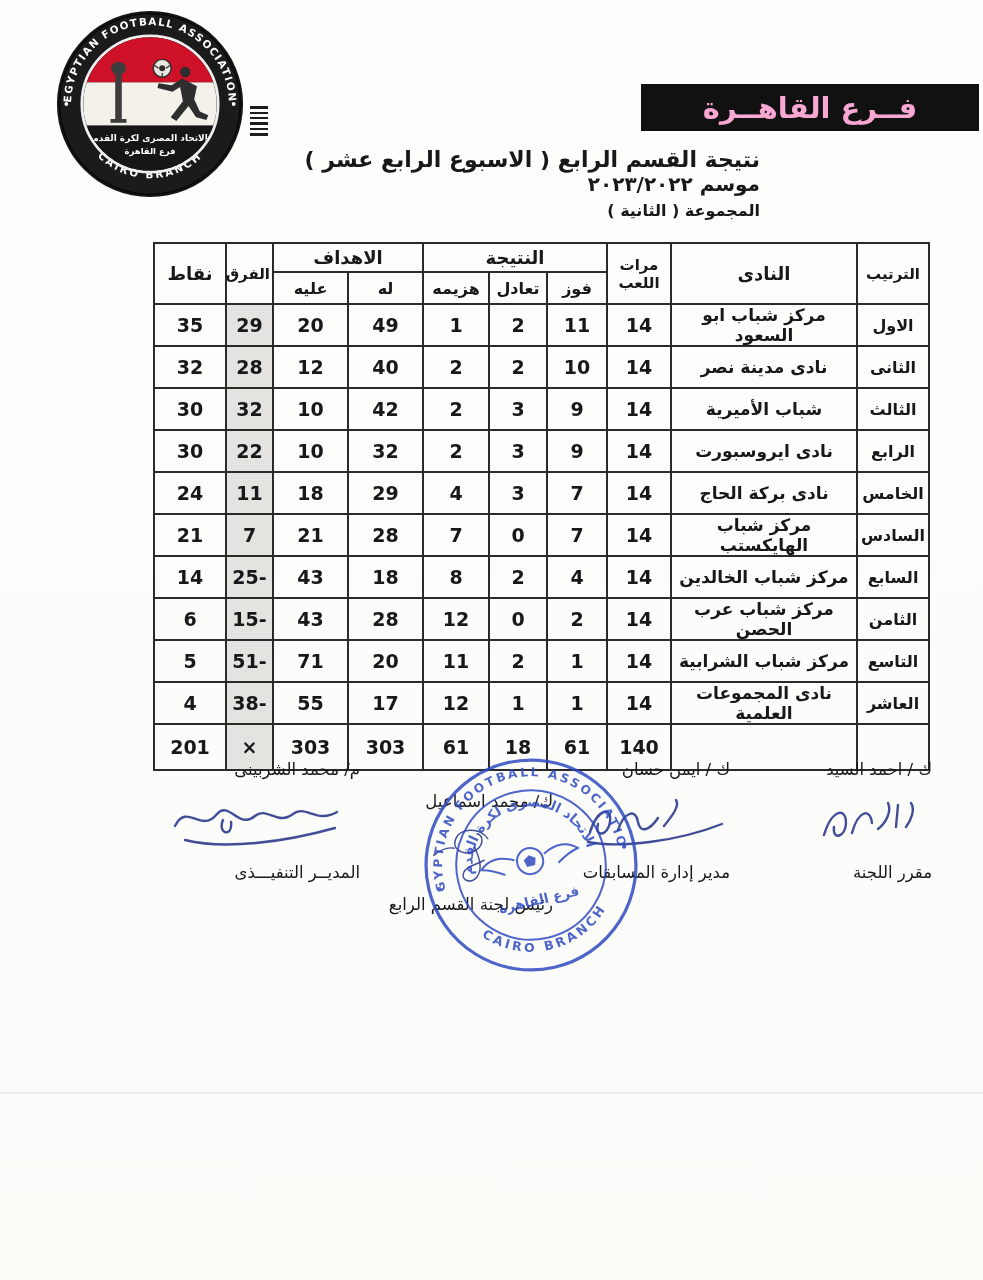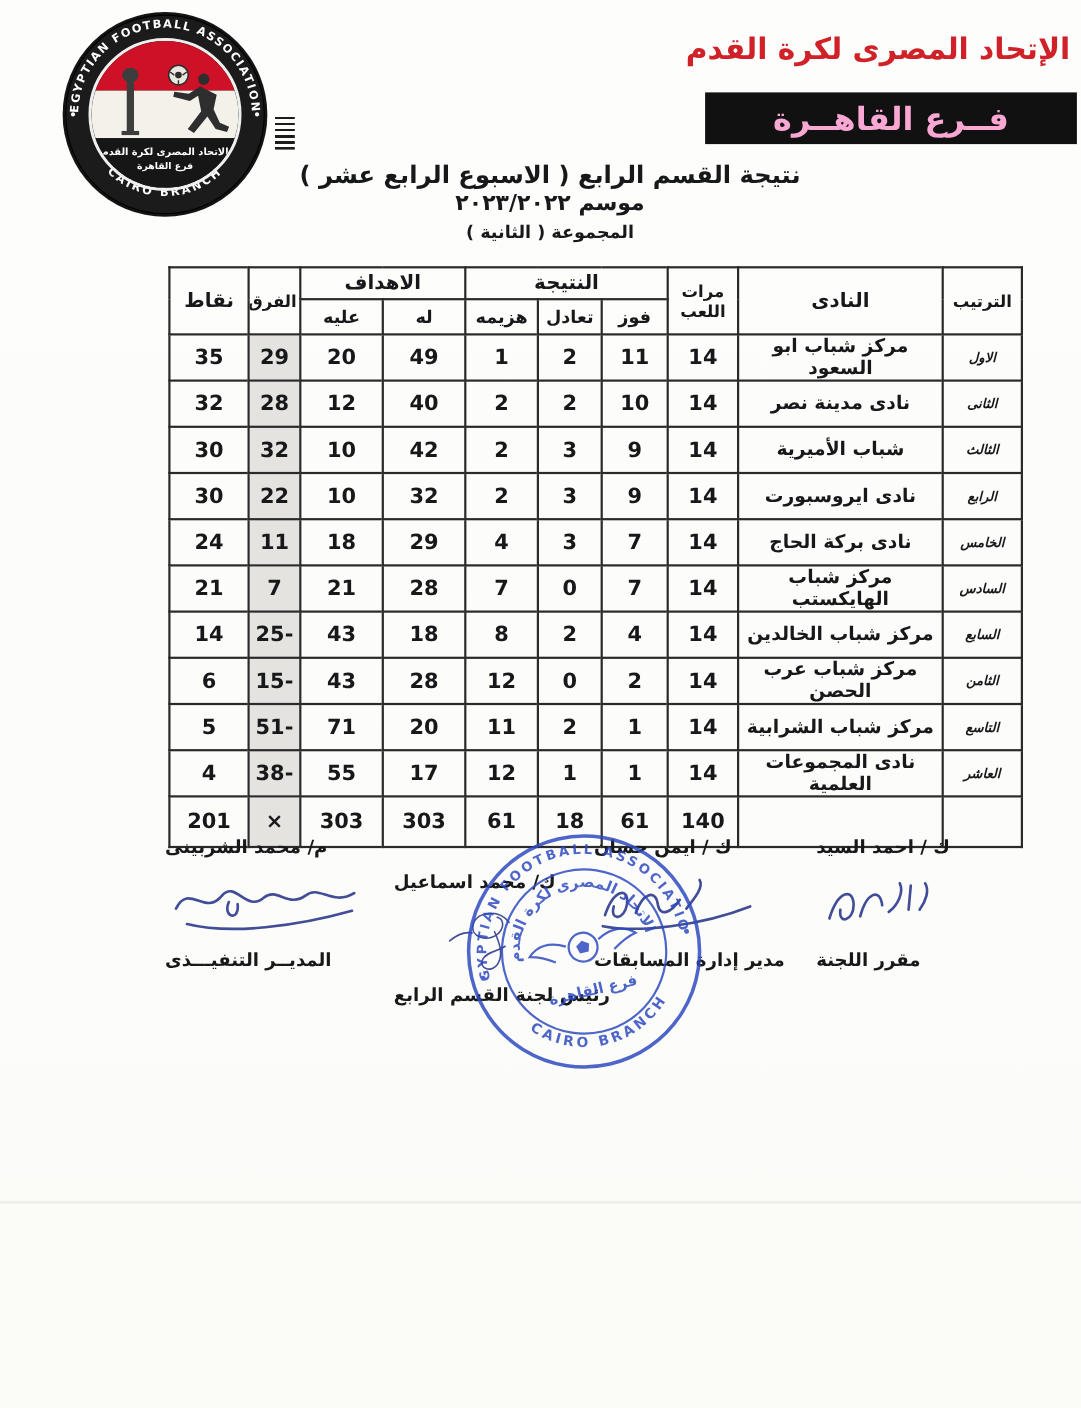--- a/index.html
+++ b/index.html
@@ -21,49 +21,49 @@
     background:var(--box-black,#111); color:#f9a8d4;
     display:flex; align-items:center; justify-content:center;
     font-size:29px; font-weight:bold; letter-spacing:1px;
   }
   .logo { position:absolute; top:10px; left:56px; width:188px; height:188px; }
   .barcode {
     position:absolute; top:106px; left:250px; width:18px; height:30px;
     background:repeating-linear-gradient(to bottom,#1c1c1c 0 2.5px,transparent 2.5px 5.5px);
   }
   
-  .doc-title { position:absolute; top:147px; left:240px; width:520px; text-align:center; font-weight:bold; }
+  .doc-title { position:absolute; top:147px; left:240px; width:520px; text-align:right; font-weight:bold; }
   .doc-title .t1 { font-size:22px; }
   .doc-title .t2 { font-size:20px; margin-top:0; }
   .doc-title .t3 { font-size:16px; margin-top:5px; }
   
   table.league {
     position:absolute; top:242px; left:153px; width:777px;
     border-collapse:collapse; table-layout:fixed; direction:rtl;
   }
   table.league th, table.league td {
     border:2px solid var(--table-line,#2a2a2a);
     text-align:center; vertical-align:middle;
     font-weight:bold; padding:0 2px; overflow:hidden;
   }
   table.league thead tr:first-child th { height:27px; font-size:18px; }
   table.league thead tr:last-child th  { height:30px; font-size:16px; }
   th.small { font-size:15px !important; }
   .two-line span { display:block; font-size:15px; line-height:1.2; }
   table.league tbody td { height:40px; }
   td.c-num  { font-size:19px; }
   td.c-club { font-size:17px; }
-  td.c-rank { font-size:12px;font-style:italic; }
+  td.c-rank { font-size:16px; }
   .c-diff   { background:var(--diff-shade,#e4e3e0); }
   table.league tfoot td { height:44px; }
   
   .sig {
     position:absolute; top:760px; height:122px; z-index:2;
-    display:flex; flex-direction:column; justify-content:space-between; align-items:flex-end;
-    text-align:center; font-weight:bold;
+    display:flex; flex-direction:column; justify-content:space-between; align-items:flex-start;
+    text-align:center; font-weight:normal;
   }
   .sig-name, .sig-role { font-size:16.5px; white-space:nowrap; }
   .sig-ink { overflow:visible; flex:0 0 auto; }
   .sig-ink path {
     fill:none; stroke:var(--pen-blue,#2e3a8c); stroke-width:2.4;
     stroke-linecap:round; stroke-linejoin:round; opacity:.9;
   }
   #sig1 { left:742px; width:190px; }
   #sig2 { left:540px; width:190px; }
   #sig3 { left:358px; width:195px;margin-top:32px; }
@@ -75,21 +75,20 @@
     transform:rotate(-13deg); z-index:5; pointer-events:none;
   }
   .fold { position:absolute; top:1092px; left:0; width:100%; height:2px; background:rgba(70,70,70,.08); }
   svg text { font-family:"DejaVu Sans", sans-serif; }
 </style>
 </head>
 <body>
 
 <div class="page">
 
-  <div class="fed-title">الإتحاد المصرى لكرة القدم</div>
 
   <div class="branch-box">
     <span>فــرع القاهــرة</span>
   </div>
 
   <svg class="logo" viewBox="0 0 200 200">
     <defs>
       <path id="lgTop" d="M 16,100 A 84,84 0 0 1 184,100"></path>
       <path id="lgBot" d="M 21,100 A 79,79 0 0 0 179,100"></path>
       <clipPath id="lgClip">

